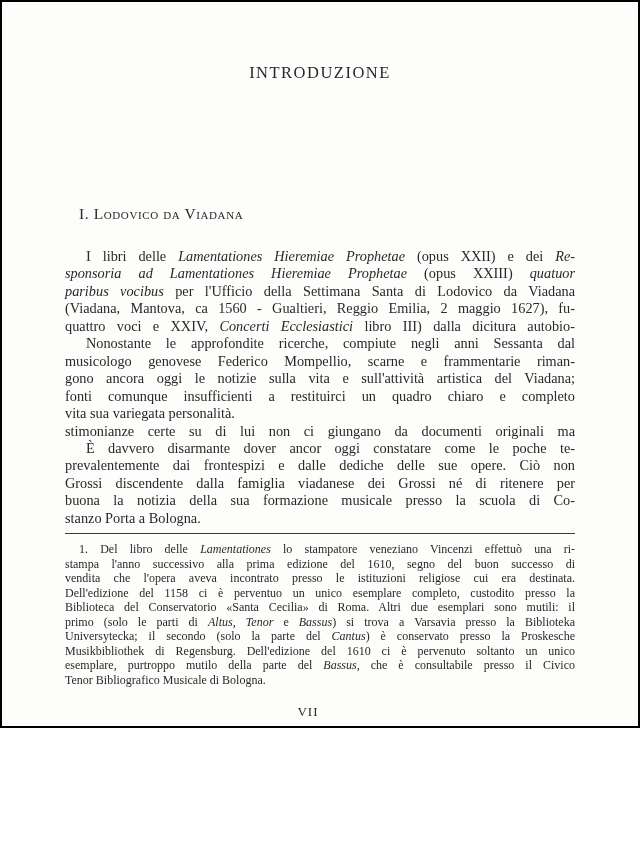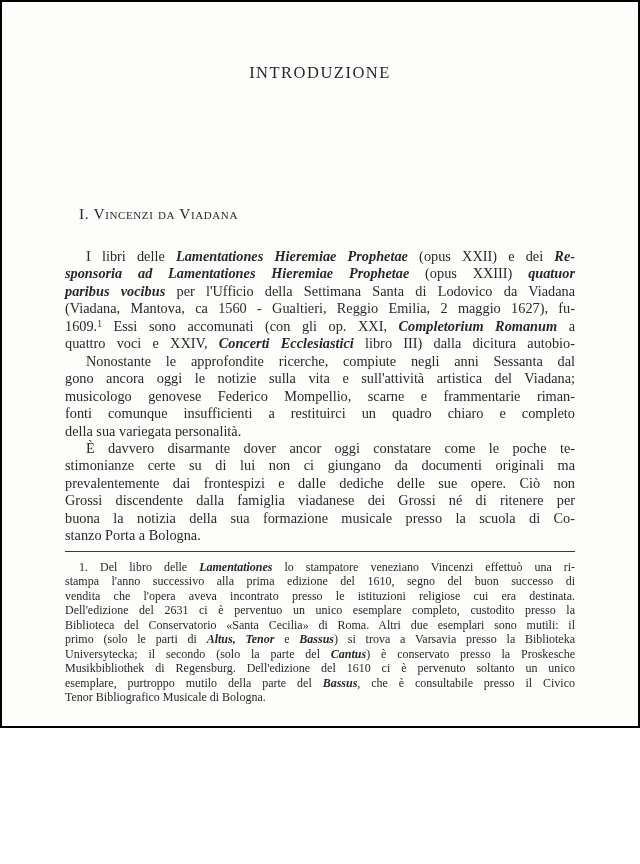--- a/index.html
+++ b/index.html
@@ -34,21 +34,21 @@
     margin-top: 26px;
     font-size: 14.3px;
     line-height: 17.45px;
   }
   .line {
     text-align: justify;
     text-align-last: justify;
   }
   .line.last { text-align-last: left; }
   .line.indent { text-indent: 21px; }
-  .it { font-style: italic; font-weight: bold; }
+  .it { font-style: italic; }
   .sup { font-size: 9.5px; vertical-align: 4px; line-height: 0; }
   .footnote-rule {
     margin-top: 6px;
     border: 0;
     border-top: 1.2px solid #3a3a3a;
     width: 100%;
   }
   .footnote-text {
     margin-top: 0;
     font-size: 12px;
@@ -62,46 +62,45 @@
     font-size: 13px;
     letter-spacing: 1px;
   }
 </style>
 </head>
 <body>
 
 <div class="page">
   <div class="text-col">
     <div class="title">INTRODUZIONE</div>
-    <div class="section-heading">I. Vincenzi da Viadana</div>
+    <div class="section-heading">I. Lodovico da Viadana</div>
     <div class="body-text">
         <div class="line indent"><span>I libri delle </span><span class="it">Lamentationes Hieremiae Prophetae</span><span> (opus XXII) e dei </span><span class="it">Re-</span></div>
         <div class="line"><span class="it">sponsoria ad Lamentationes Hieremiae Prophetae</span><span> (opus XXIII) </span><span class="it">quatuor</span></div>
         <div class="line"><span class="it">paribus vocibus</span><span> per l'Ufficio della Settimana Santa di Lodovico da Viadana</span></div>
         <div class="line"><span>(Viadana, Mantova, ca 1560 - Gualtieri, Reggio Emilia, 2 maggio 1627), fu-</span></div>
-        <div class="line"><span>1609.</span><span class="sup">1</span><span> Essi sono accomunati (con gli op. XXI, </span><span class="it">Completorium Romanum</span><span> a</span></div>
         <div class="line"><span>quattro voci e XXIV, </span><span class="it">Concerti Ecclesiastici</span><span> libro III) dalla dicitura autobio-</span></div>
         <div class="line indent"><span>Nonostante le approfondite ricerche, compiute negli anni Sessanta dal</span></div>
+        <div class="line"><span>musicologo genovese Federico Mompellio, scarne e frammentarie riman-</span></div>
         <div class="line"><span>gono ancora oggi le notizie sulla vita e sull'attività artistica del Viadana;</span></div>
-        <div class="line"><span>musicologo genovese Federico Mompellio, scarne e frammentarie riman-</span></div>
         <div class="line"><span>fonti comunque insufficienti a restituirci un quadro chiaro e completo</span></div>
-        <div class="line last"><span>della sua variegata personalità.</span></div>
+        <div class="line last"><span>vita sua variegata personalità.</span></div>
+        <div class="line"><span>stimonianze certe su di lui non ci giungano da documenti originali ma</span></div>
         <div class="line indent"><span>È davvero disarmante dover ancor oggi constatare come le poche te-</span></div>
-        <div class="line"><span>stimonianze certe su di lui non ci giungano da documenti originali ma</span></div>
         <div class="line"><span>prevalentemente dai frontespizi e dalle dediche delle sue opere. Ciò non</span></div>
         <div class="line"><span>Grossi discendente dalla famiglia viadanese dei Grossi né di ritenere per</span></div>
         <div class="line"><span>buona la notizia della sua formazione musicale presso la scuola di Co-</span></div>
         <div class="line last"><span>stanzo Porta a Bologna.</span></div>
       </div>
     <hr class="footnote-rule">
     <div class="footnote-text">
         <div class="line indent"><span>1. Del libro delle </span><span class="it">Lamentationes</span><span> lo stampatore veneziano Vincenzi effettuò una ri-</span></div>
         <div class="line"><span>stampa l'anno successivo alla prima edizione del 1610, segno del buon successo di</span></div>
         <div class="line"><span>vendita che l'opera aveva incontrato presso le istituzioni religiose cui era destinata.</span></div>
-        <div class="line"><span>Dell'edizione del 2631 ci è perventuo un unico esemplare completo, custodito presso la</span></div>
+        <div class="line"><span>Dell'edizione del 1158 ci è perventuo un unico esemplare completo, custodito presso la</span></div>
         <div class="line"><span>Biblioteca del Conservatorio «Santa Cecilia» di Roma. Altri due esemplari sono mutili: il</span></div>
         <div class="line"><span>primo (solo le parti di </span><span class="it">Altus, Tenor</span><span> e </span><span class="it">Bassus</span><span>) si trova a Varsavia presso la Biblioteka</span></div>
         <div class="line"><span>Universytecka; il secondo (solo la parte del </span><span class="it">Cantus</span><span>) è conservato presso la Proskesche</span></div>
         <div class="line"><span>Musikbibliothek di Regensburg. Dell'edizione del 1610 ci è pervenuto soltanto un unico</span></div>
         <div class="line"><span>esemplare, purtroppo mutilo della parte del </span><span class="it">Bassus</span><span>, che è consultabile presso il Civico</span></div>
         <div class="line last"><span>Tenor Bibliografico Musicale di Bologna.</span></div>
       </div>
     <div class="page-number">VII</div>
   </div>
 </div>

